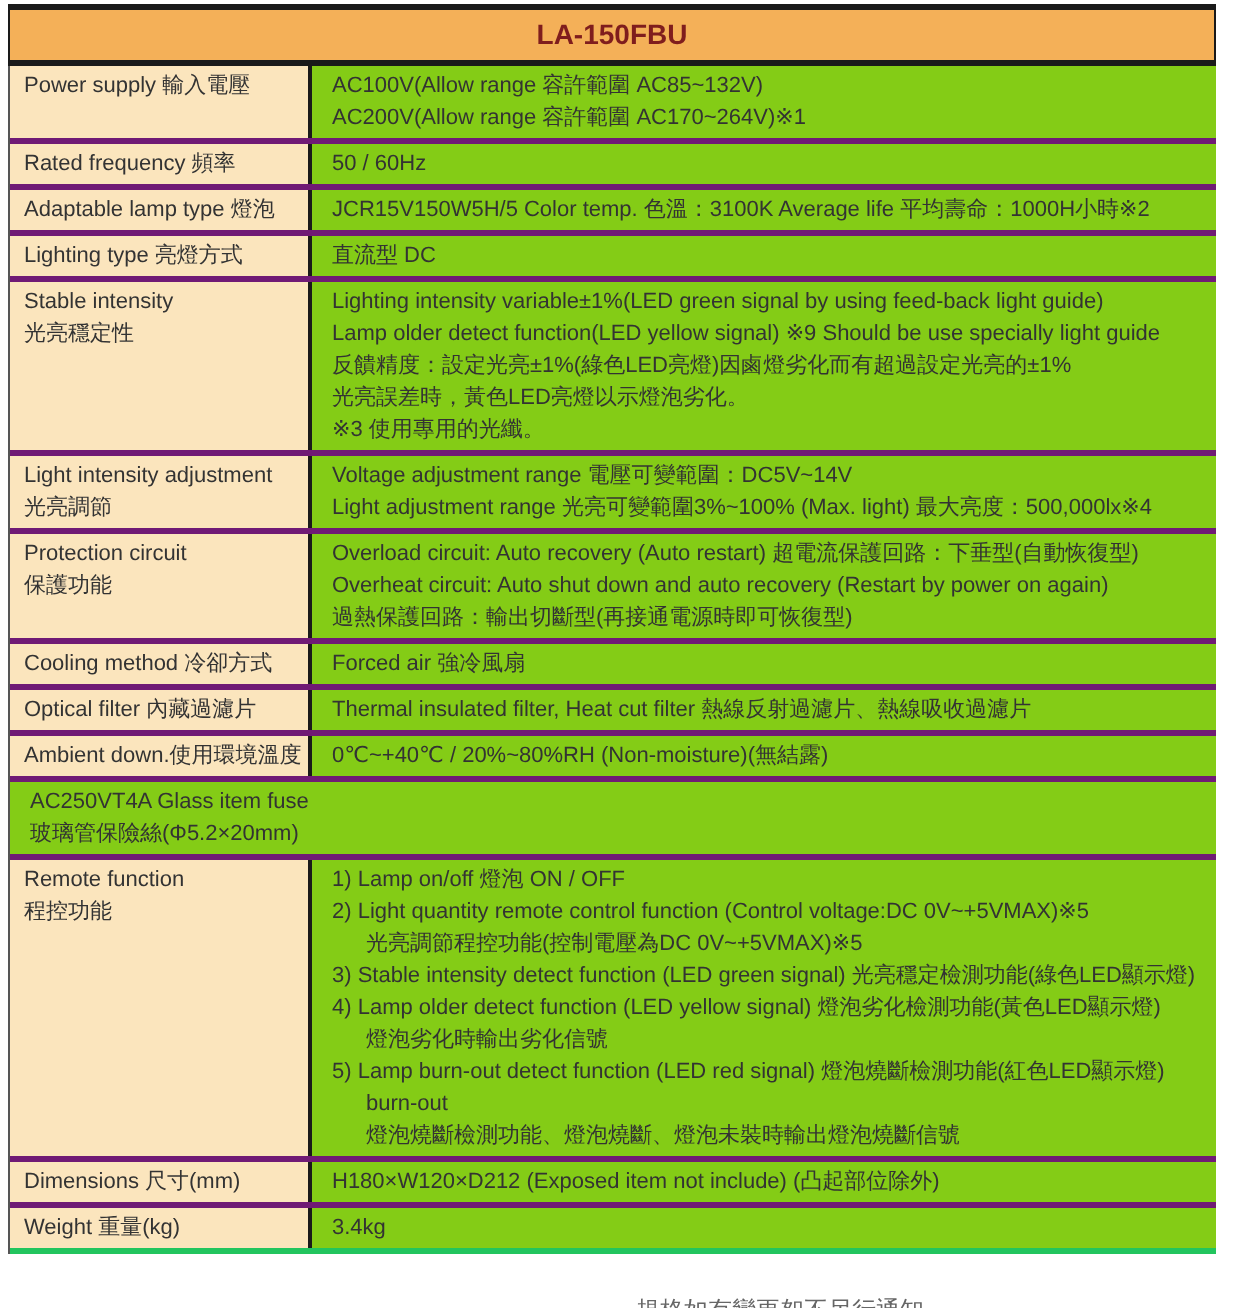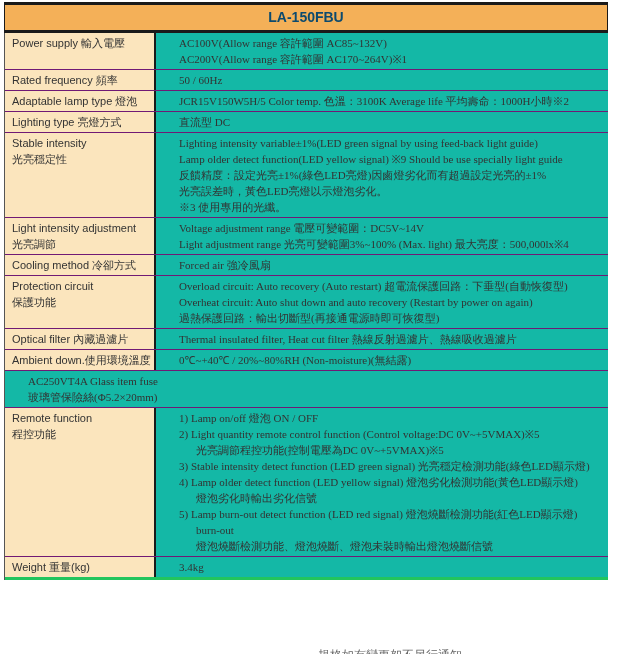--- a/index.html
+++ b/index.html
@@ -10,44 +10,43 @@
     background:#f4b058;
     border-top:3px solid #1a1a1a;
     border-bottom:3px solid #1a1a1a;
     border-left:1px solid #1a1a1a;
     border-right:1px solid #1a1a1a;
     text-align:center;
     font-weight:bold;
     font-size:14px;
     line-height:25px;
     height:25px;
-    color:#0c4a6e;
+    color:#7f1d1d;
   }
   .spec-body{border-left:1px solid #555;}
-  .row{display:flex;border-bottom:1px solid #701a75;}
+  .row{display:flex;border-bottom:3px solid #701a75;}
   .row:last-child{border-bottom:3px solid #22c55e;}
   .lbl{
     width:151px;
     box-sizing:border-box;
     background:#fbe5bd;
     border-right:2px solid #1a1a1a;
     padding:2px 4px 2px 7px;
     font-size:11px;
     line-height:16px;
     overflow:hidden;
   }
   .lbl .ln{white-space:nowrap;}
   .val{
     flex:1;
-    background:#14b8a6;
-    padding:2px 6px 2px 23px;
+    background:#84cc16;
+    padding:2px 6px 2px 10px;
     font-size:11px;
     line-height:16px;
     overflow:hidden;
-    font-family:Liberation Serif, serif;
   }
   .val .ln{white-space:nowrap;}
   .val .indent{padding-left:17px;}
   .footer-note{
     position:absolute;
     left:318px;
     top:648px;
     font-size:12px;
     line-height:14px;
     color:#666;
@@ -124,36 +123,36 @@
           <div class="ln">光亮調節</div>
         </div>
         <div class="val">
           <div class="ln">Voltage adjustment range 電壓可變範圍：DC5V~14V</div>
           <div class="ln">Light adjustment range 光亮可變範圍3%~100% (Max. light) 最大亮度：500,000lx※4</div>
         </div>
       </div>
 
       <div class="row">
         <div class="lbl">
-          <div class="ln">Cooling method 冷卻方式</div>
-        </div>
-        <div class="val">
-          <div class="ln">Forced air 強冷風扇</div>
-        </div>
-      </div>
-
-      <div class="row">
-        <div class="lbl">
           <div class="ln">Protection circuit</div>
           <div class="ln">保護功能</div>
         </div>
         <div class="val">
           <div class="ln">Overload circuit: Auto recovery (Auto restart) 超電流保護回路：下垂型(自動恢復型)</div>
           <div class="ln">Overheat circuit: Auto shut down and auto recovery (Restart by power on again)</div>
           <div class="ln">過熱保護回路：輸出切斷型(再接通電源時即可恢復型)</div>
+        </div>
+      </div>
+
+      <div class="row">
+        <div class="lbl">
+          <div class="ln">Cooling method 冷卻方式</div>
+        </div>
+        <div class="val">
+          <div class="ln">Forced air 強冷風扇</div>
         </div>
       </div>
 
       <div class="row">
         <div class="lbl">
           <div class="ln">Optical filter 內藏過濾片</div>
         </div>
         <div class="val">
           <div class="ln">Thermal insulated filter, Heat cut filter 熱線反射過濾片、熱線吸收過濾片</div>
         </div>
@@ -186,20 +185,28 @@
           <div class="ln indent">光亮調節程控功能(控制電壓為DC 0V~+5VMAX)※5</div>
           <div class="ln">3)  Stable intensity detect function (LED green signal) 光亮穩定檢測功能(綠色LED顯示燈)</div>
           <div class="ln">4)  Lamp older detect function (LED yellow signal) 燈泡劣化檢測功能(黃色LED顯示燈)</div>
           <div class="ln indent">燈泡劣化時輸出劣化信號</div>
           <div class="ln">5)  Lamp burn-out detect function (LED red signal) 燈泡燒斷檢測功能(紅色LED顯示燈)</div>
           <div class="ln indent">burn-out</div>
           <div class="ln indent">燈泡燒斷檢測功能、燈泡燒斷、燈泡未裝時輸出燈泡燒斷信號</div>
         </div>
       </div>
 
+      <div class="row">
+        <div class="lbl">
+          <div class="ln">Dimensions 尺寸(mm)</div>
+        </div>
+        <div class="val">
+          <div class="ln">H180×W120×D212 (Exposed item not include) (凸起部位除外)</div>
+        </div>
+      </div>
 
       <div class="row">
         <div class="lbl">
           <div class="ln">Weight 重量(kg)</div>
         </div>
         <div class="val">
           <div class="ln">3.4kg</div>
         </div>
       </div>
 

